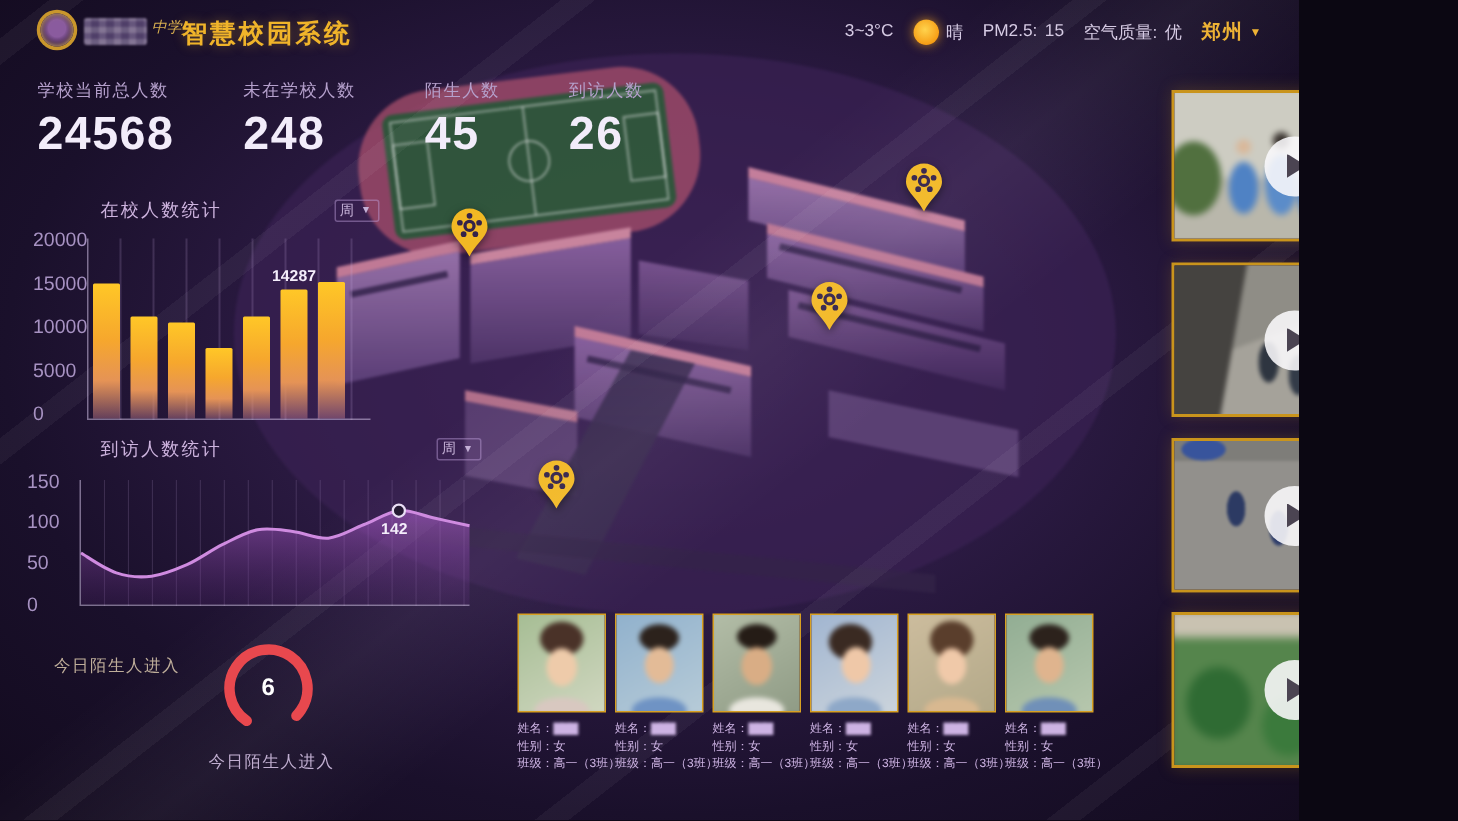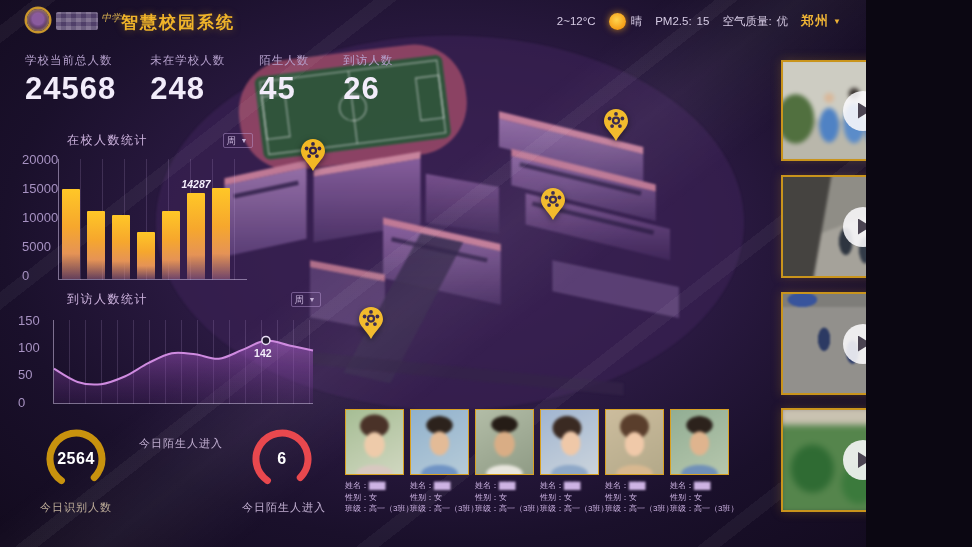--- a/index.html
+++ b/index.html
@@ -29,21 +29,21 @@
   #logo-suffix{position:absolute;left:101px;top:11px;font-size:10px;font-style:italic;color:#d9b050;filter:blur(.4px);}
   #app-title{position:absolute;left:121px;top:11px;font-size:17px;font-weight:bold;letter-spacing:2px;color:#f0b42a;
     text-shadow:0 0 8px rgba(240,180,42,.35);}
   #weather{position:absolute;right:24px;top:12px;display:flex;align-items:center;gap:13px;font-size:11.5px;color:#d6cbe4;}
   #sun-icon{width:17px;height:17px;border-radius:50%;display:inline-block;
     background:radial-gradient(circle at 45% 40%, #ffd34d, #f59a12 75%);box-shadow:0 0 7px rgba(255,170,30,.7);}
   .w-pair{display:flex;align-items:center;gap:5px;}
   #city{color:#eeb335;font-size:13px;font-weight:bold;letter-spacing:1px;cursor:pointer;display:flex;align-items:center;gap:4px;}
   #city .caret{font-size:8px;color:#eeb335;}
   
-  #stats{position:absolute;left:25px;top:53px;display:flex;gap:34px;z-index:10;}
+  #stats{position:absolute;left:25px;top:53px;display:flex;gap:46px;z-index:10;}
   .stat .s-label{font-size:11.5px;color:#b5a0cc;letter-spacing:1px;white-space:nowrap;}
   .stat .s-value{font-size:31px;font-weight:bold;color:#f2ecfa;letter-spacing:1px;margin-top:3px;}
   
   .panel{position:absolute;z-index:10;}
   #panel-bar{left:25px;top:132px;width:228px;height:158px;}
   #panel-line{left:25px;top:291px;width:296px;height:122px;}
   .panel-head{display:flex;align-items:center;font-size:12px;color:#cdb3de;letter-spacing:1.5px;}
   .panel-head .ttl{padding-left:6px;margin-left:36px;}
   .filter{margin-left:auto;font-size:9.5px;color:#c4b0d6;border:1px solid rgba(190,160,220,.45);
     padding:0 3px;line-height:13px;border-radius:2px;cursor:pointer;display:flex;align-items:center;gap:3px;}
@@ -53,21 +53,21 @@
     background:repeating-linear-gradient(90deg, transparent 0 21px, rgba(200,170,225,.18) 21px 22px);}
   #plot2{left:28px;right:8px;top:29px;bottom:9px;
     background:repeating-linear-gradient(90deg, transparent 0 15px, rgba(200,170,225,.18) 15px 16px);}
   .yticks{position:absolute;font-size:13px;color:#a792c2;text-align:left;width:28px;}
   #yticks1{left:0;top:23px;bottom:5px;}
   #yticks2{left:-4px;top:25px;bottom:4px;}
   .yticks span{position:absolute;right:3px;width:28px;}
   #bars{position:absolute;inset:0 0 0 0;display:flex;align-items:flex-end;gap:7px;padding-left:3px;}
   .bar{width:18px;border-radius:1px 1px 0 0;
     background:linear-gradient(180deg,#ffc727 0%,#f6a72d 42%,#e59356 72%,rgba(205,130,150,.4) 100%);}
-  .bar-label{position:absolute;font-size:10.5px;color:#f4eefb;transform:translateX(-50%);font-weight:bold;font-style:italic;}
+  .bar-label{position:absolute;font-size:10.5px;color:#f4eefb;transform:translateX(-50%);font-weight:bold;}
   #plot2 svg{width:100%;height:100%;display:block;overflow:visible;}
   #line-value-label{position:absolute;font-size:10.5px;color:#f4eefb;font-weight:bold;z-index:5;}
   
   #gauges{position:absolute;left:36px;top:427px;display:flex;gap:23px;z-index:10;}
   .gauge{width:80px;text-align:center;}
   .ring-wrap{position:relative;width:64px;height:64px;margin:0 auto;}
   .ring-wrap svg{position:absolute;inset:0;}
   .g-value{position:absolute;inset:0;display:flex;align-items:center;justify-content:center;
     font-size:16px;font-weight:bold;color:#fff;letter-spacing:.5px;}
   .g-label{margin-top:9px;font-size:11px;color:#bfae9a;letter-spacing:1px;white-space:nowrap;}
@@ -232,21 +232,21 @@
         </svg></div>
     </div>
   <div id="streaks"></div>
 
   <div id="topbar">
     <div id="logo-emblem"></div>
     <div id="logo-mosaic"></div>
     <div id="logo-suffix">中学</div>
     <div id="app-title">智慧校园系统</div>
     <div id="weather">
-      <span>2~12°C</span>
+      <span>3~3°C</span>
       <span class="w-pair">
         <span id="sun-icon"></span>
         <span>晴</span>
       </span>
       <span class="w-pair">
         <span>PM2.5:</span>
         <span>15</span>
       </span>
       <span class="w-pair">
         <span>空气质量:</span>
@@ -332,29 +332,20 @@
         <path id="area-path" fill="url(#agrad)" d="M0.0,48.1C3.9,50.3,15.6,58.7,23.5,61.2C31.3,63.8,39.1,64.3,46.9,63.4C54.7,62.5,62.5,59.2,70.4,55.8C78.2,52.3,86.0,46.5,93.8,42.6C101.6,38.8,109.5,34.3,117.3,32.8C125.1,31.3,132.9,33.0,140.7,33.9C148.5,34.8,156.4,39.0,164.2,38.3C172.0,37.5,179.8,32.5,187.6,29.5C195.5,26.5,203.3,21.0,211.1,20.2C218.9,19.5,226.7,23.5,234.5,25.1C242.4,26.8,254.1,29.2,258.0,30.1L258,82L0,82Z"></path>
         <path id="line-path" fill="none" stroke="#cf8be0" stroke-width="2" d="M0.0,48.1C3.9,50.3,15.6,58.7,23.5,61.2C31.3,63.8,39.1,64.3,46.9,63.4C54.7,62.5,62.5,59.2,70.4,55.8C78.2,52.3,86.0,46.5,93.8,42.6C101.6,38.8,109.5,34.3,117.3,32.8C125.1,31.3,132.9,33.0,140.7,33.9C148.5,34.8,156.4,39.0,164.2,38.3C172.0,37.5,179.8,32.5,187.6,29.5C195.5,26.5,203.3,21.0,211.1,20.2C218.9,19.5,226.7,23.5,234.5,25.1C242.4,26.8,254.1,29.2,258.0,30.1"></path>
         <circle id="line-marker" r="4" fill="#241a33" stroke="#e9def5" stroke-width="1.5" cx="211.0909090909091" cy="20.226666666666667"></circle>
       </svg>
       <div id="line-value-label" style="left: 200.091px; top: 2.22667px; margin-top: 25px;">142</div>
     </div>
   </div>
 
   <div id="gauges">
     <div class="gauge">
-      <div class="ring-wrap">
-        <svg viewBox="0 0 64 64">
-          <circle cx="32" cy="32" r="26" fill="none" stroke="#c8920e" stroke-width="7" stroke-linecap="round" stroke-dasharray="127 36.4" transform="rotate(124 32 32)"></circle>
-        </svg>
-        <div class="g-value">2564</div>
-      </div>
-      <div class="g-label">今日识别人数</div>
-    </div>
-    <div class="gauge">
       <div class="g-label">今日陌生人进入</div>
     </div>
     <div class="gauge">
       <div class="ring-wrap">
         <svg viewBox="0 0 64 64">
           <circle cx="32" cy="32" r="26" fill="none" stroke="#e8484e" stroke-width="7" stroke-linecap="round" stroke-dasharray="127 36.4" transform="rotate(124 32 32)"></circle>
         </svg>
         <div class="g-value">6</div>
       </div>
       <div class="g-label">今日陌生人进入</div>

